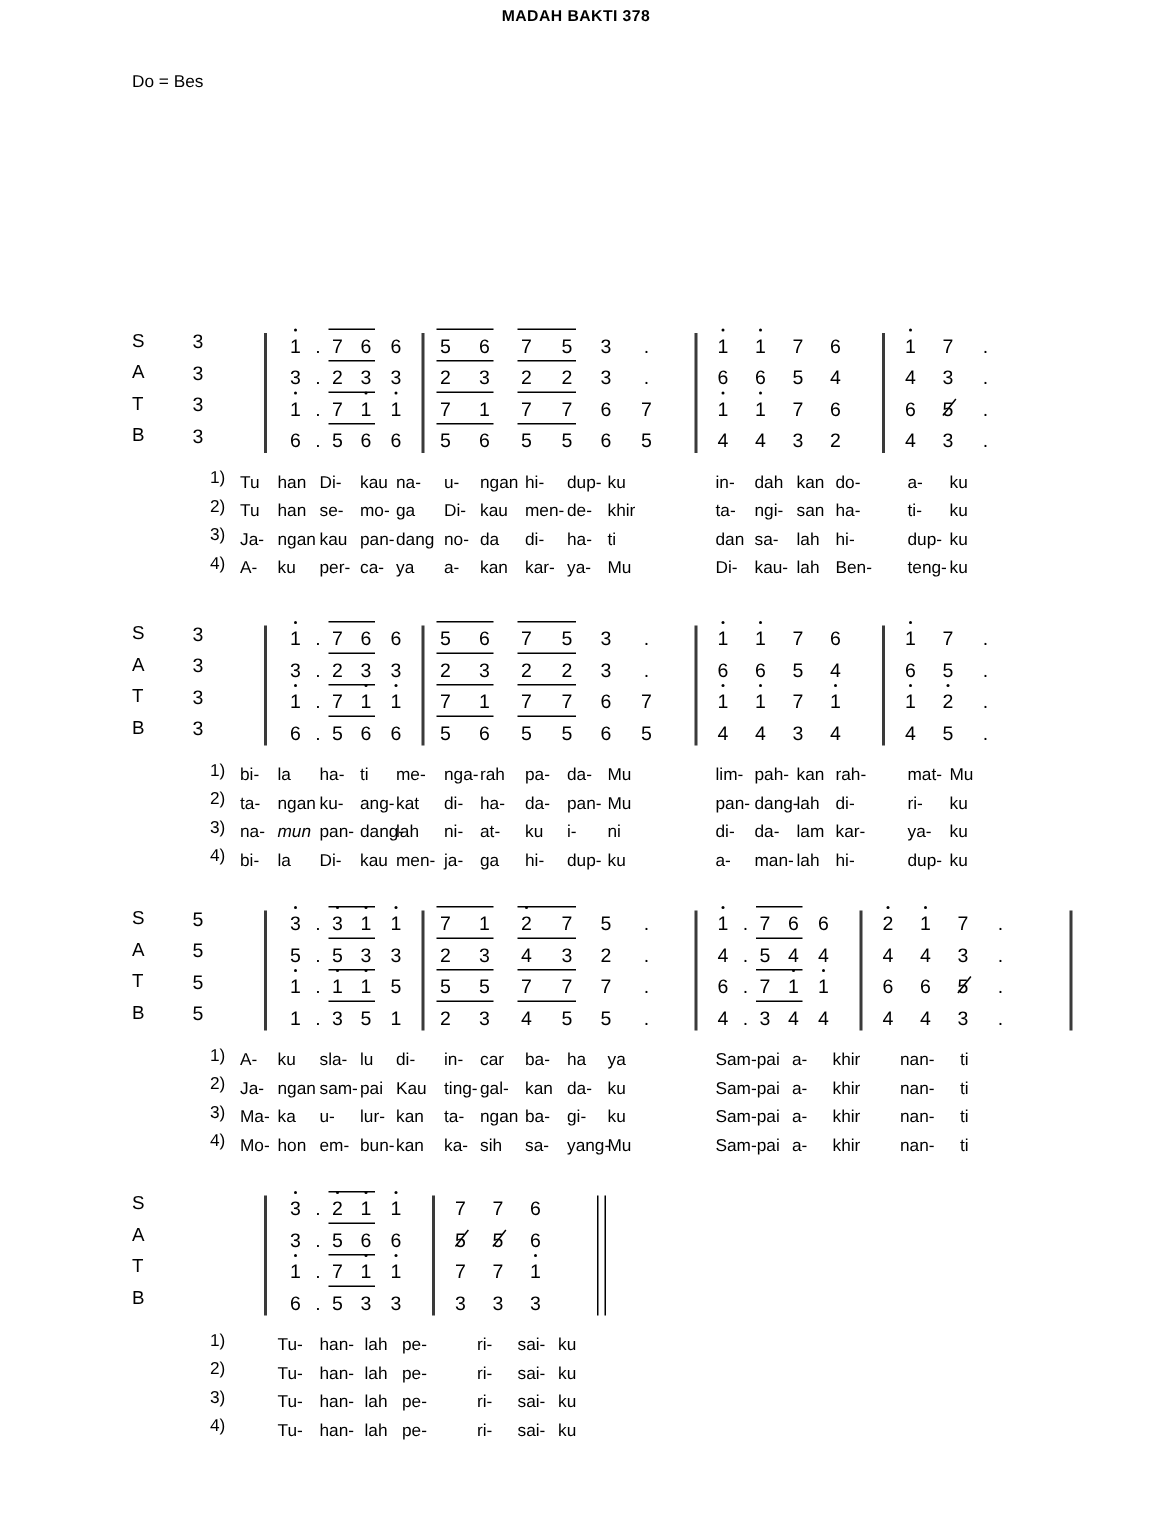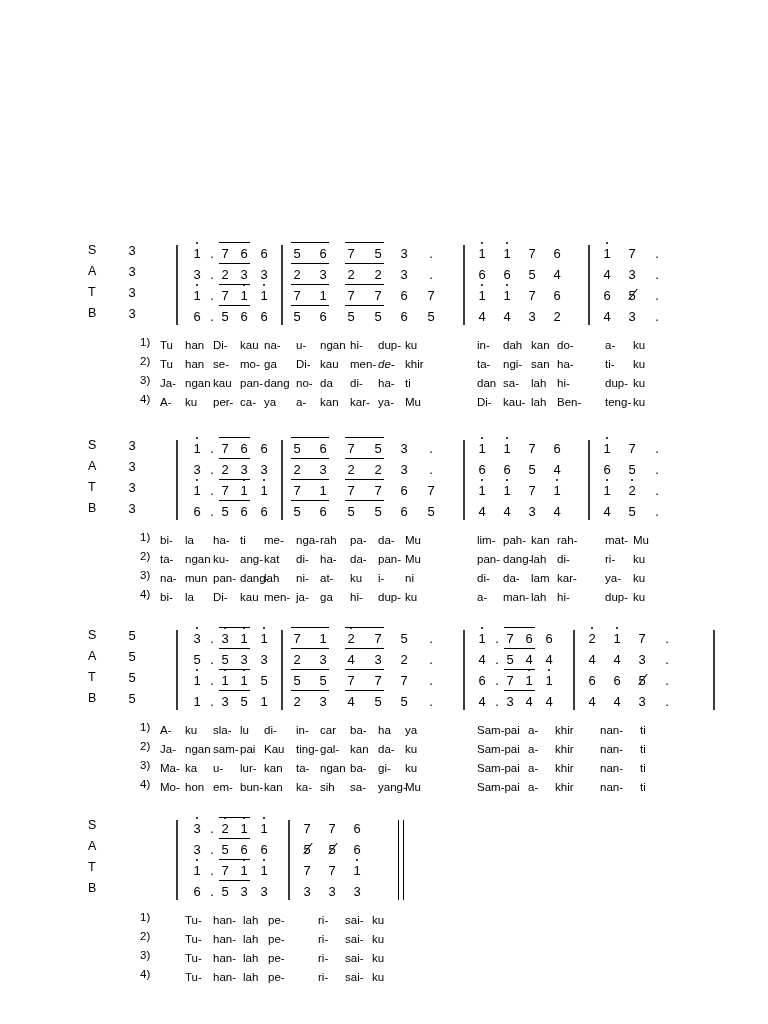--- a/index.html
+++ b/index.html
@@ -131,22 +131,24 @@
     font-size:11.5px;
     line-height:19px;
     white-space:nowrap;
   }
 </style>
 </head>
 <body>
 
 <div class="page">
 
+  <div class="subtitle">MADAH BAKTI 378</div>
 
   <div class="meta">
+    <div>Do = Bes</div>
   </div>
 
   <div id="systems-root">
       <div class="system" style="position: absolute; left: 0px; top: 193px; width: 768px;">
         <div class="staff" style="position: relative; height: 84px;">
           <div class="barline" style="left: 176px; top: 2px; height: 80px;"></div>
           <div class="barline" style="left: 281px; top: 2px; height: 80px;"></div>
           <div class="barline" style="left: 463px; top: 2px; height: 80px;"></div>
           <div class="barline" style="left: 588px; top: 2px; height: 80px;"></div>
           <div class="voice-row" style="position: absolute; left: 0px; top: 0px; width: 768px;">
@@ -273,21 +275,21 @@
           <div class="lyric-row" style="position: absolute; left: 0px; top: 19px; width: 768px;">
             <span class="verse-num">2)</span>
             <span class="syl" style="left: 160px;">Tu</span>
             <span class="syl" style="left: 185px;">han</span>
             <span class="syl" style="left: 213px;">se-</span>
             <span class="syl" style="left: 240px;">mo-</span>
             <span class="syl" style="left: 264px;">ga</span>
             <span class="syl" style="left: 296px;">Di-</span>
             <span class="syl" style="left: 320px;">kau</span>
             <span class="syl" style="left: 350px;">men-</span>
-            <span class="syl" style="left: 378px; font-style: italic;">de-</span>
+            <span class="syl" style="left: 378px;">de-</span>
             <span class="syl" style="left: 405px;">khir</span>
             <span class="syl" style="left: 477px;">ta-</span>
             <span class="syl" style="left: 503px;">ngi-</span>
             <span class="syl" style="left: 531px;">san</span>
             <span class="syl" style="left: 557px;">ha-</span>
             <span class="syl" style="left: 605px;">ti-</span>
             <span class="syl" style="left: 633px;">ku</span>
           </div>
           <div class="lyric-row" style="position: absolute; left: 0px; top: 38px; width: 768px;">
             <span class="verse-num">3)</span>
@@ -471,21 +473,21 @@
             <span class="syl" style="left: 477px;">pan-</span>
             <span class="syl" style="left: 503px;">dang-</span>
             <span class="syl" style="left: 531px;">lah</span>
             <span class="syl" style="left: 557px;">di-</span>
             <span class="syl" style="left: 605px;">ri-</span>
             <span class="syl" style="left: 633px;">ku</span>
           </div>
           <div class="lyric-row" style="position: absolute; left: 0px; top: 38px; width: 768px;">
             <span class="verse-num">3)</span>
             <span class="syl" style="left: 160px;">na-</span>
-            <span class="syl" style="left: 185px;">mun</span>
+            <span class="syl" style="left: 185px; font-style: italic;">mun</span>
             <span class="syl" style="left: 213px;">pan-</span>
             <span class="syl" style="left: 240px;">dang-</span>
             <span class="syl" style="left: 264px;">lah</span>
             <span class="syl" style="left: 296px;">ni-</span>
             <span class="syl" style="left: 320px;">at-</span>
             <span class="syl" style="left: 350px;">ku</span>
             <span class="syl" style="left: 378px;">i-</span>
             <span class="syl" style="left: 405px;">ni</span>
             <span class="syl" style="left: 477px;">di-</span>
             <span class="syl" style="left: 503px;">da-</span>

